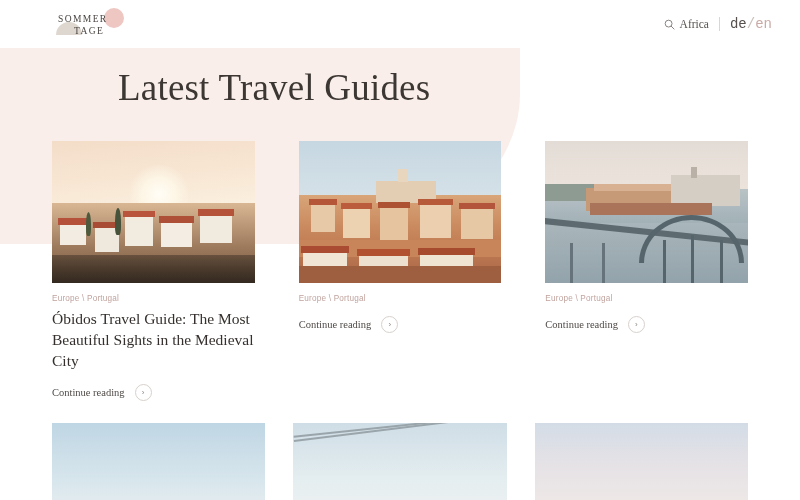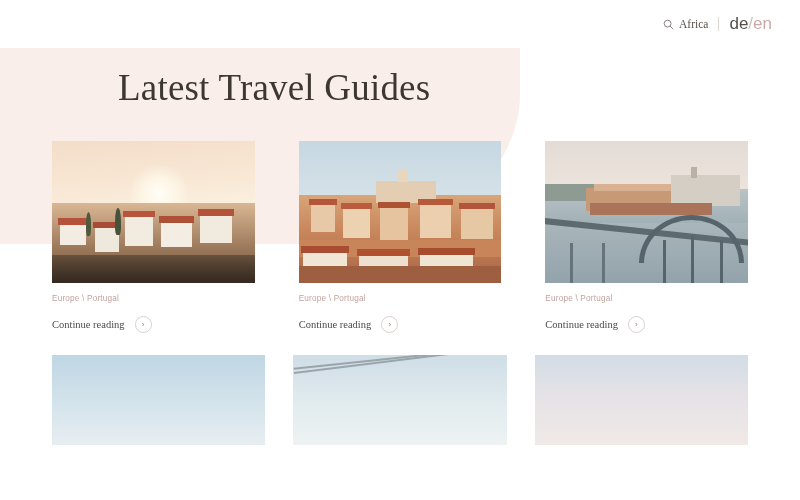--- a/index.html
+++ b/index.html
@@ -72,22 +72,22 @@
   }
   .search-btn {
     display: flex; align-items: center; gap: 5px;
     font-family: "Liberation Serif", serif;
     font-size: 11.5px; color: #55504d;
     background: none; border: none; cursor: pointer;
   }
   .search-btn svg { display: block; }
   .divider-v { width: 1px; height: 14px; background: #dcd6d2; }
   .lang {
-    font-family: Liberation Sans, sans-serif;
-    font-size: 17px; cursor: pointer;
+    font-family: Liberation Mono, monospace;
+    font-size: 14px; cursor: pointer;
   }
   .lang .de { color: #55504d; }
   .lang .sep { color: #c9bfbb; }
   .lang .en { color: #c9aaa6; }
 
   
   .hero-title {
     position: relative; z-index: 4;
     margin: 18px 0 0 118px;
     font-family: "Liberation Serif", serif;
@@ -163,20 +163,26 @@
 </style>
 </head>
 <body>
 
 <div class="page">
 
   <div class="hero-blob"></div>
 
   <div class="header">
 
+    <div class="logo">
+      <div class="dot-pink"></div>
+      <div class="half-beige"></div>
+      <div class="l1">SOMMER</div>
+      <div class="l2">TAGE</div>
+    </div>
 
 
     <div class="header-right">
       <button class="search-btn">
         <span>
           <svg width="11" height="11" viewBox="0 0 16 16" fill="none" stroke="#7d7674" stroke-width="1.3">
             <circle cx="6.7" cy="6.7" r="5"></circle>
             <line x1="10.4" y1="10.4" x2="14.6" y2="14.6" stroke-linecap="round"></line>
           </svg>
         </span>
@@ -206,20 +212,21 @@
         <div class="layer" style="left:35%;top:49%;width:16%;height:4.5%;background:#b9553c;"></div>
         <div class="layer" style="left:54%;top:56%;width:15%;height:19%;background:#f4ede3;"></div>
         <div class="layer" style="left:53%;top:53%;width:17%;height:4.5%;background:#ae4f37;"></div>
         <div class="layer" style="left:73%;top:51%;width:16%;height:21%;background:#f1eade;"></div>
         <div class="layer" style="left:72%;top:48%;width:18%;height:4.5%;background:#b5523a;"></div>
         <div class="layer" style="left:17%;top:50%;width:5px;height:24px;background:#4e5a3e;border-radius:50% 50% 30% 30%;"></div>
         <div class="layer" style="left:31%;top:47%;width:6px;height:27px;background:#46523a;border-radius:50% 50% 30% 30%;"></div>
         <div class="layer" style="left:0;top:80%;width:100%;height:20%;background:linear-gradient(180deg,rgba(70,55,42,0.55),rgba(45,36,28,0.9));"></div>
       </div>
       <div class="crumb">Europe \ Portugal</div>
+      <div class="card-title">Óbidos Travel Guide: The Most Beautiful Sights in the Medieval City</div>
       <div class="cta">
         <span class="cta-label">Continue reading</span>
         <span class="cta-circle">›</span>
       </div>
     </div>
 
     <div class="card">
       <div class="thumb">
         <div class="sky" style="background:linear-gradient(180deg,#c6d7e2 0%,#dbe5e9 55%,#ecdfd2 100%);"></div>
         <div class="layer" style="left:0;top:38%;width:100%;height:62%;background:linear-gradient(180deg,#d8a579 0%,#c9875c 40%,#a96444 100%);"></div>

